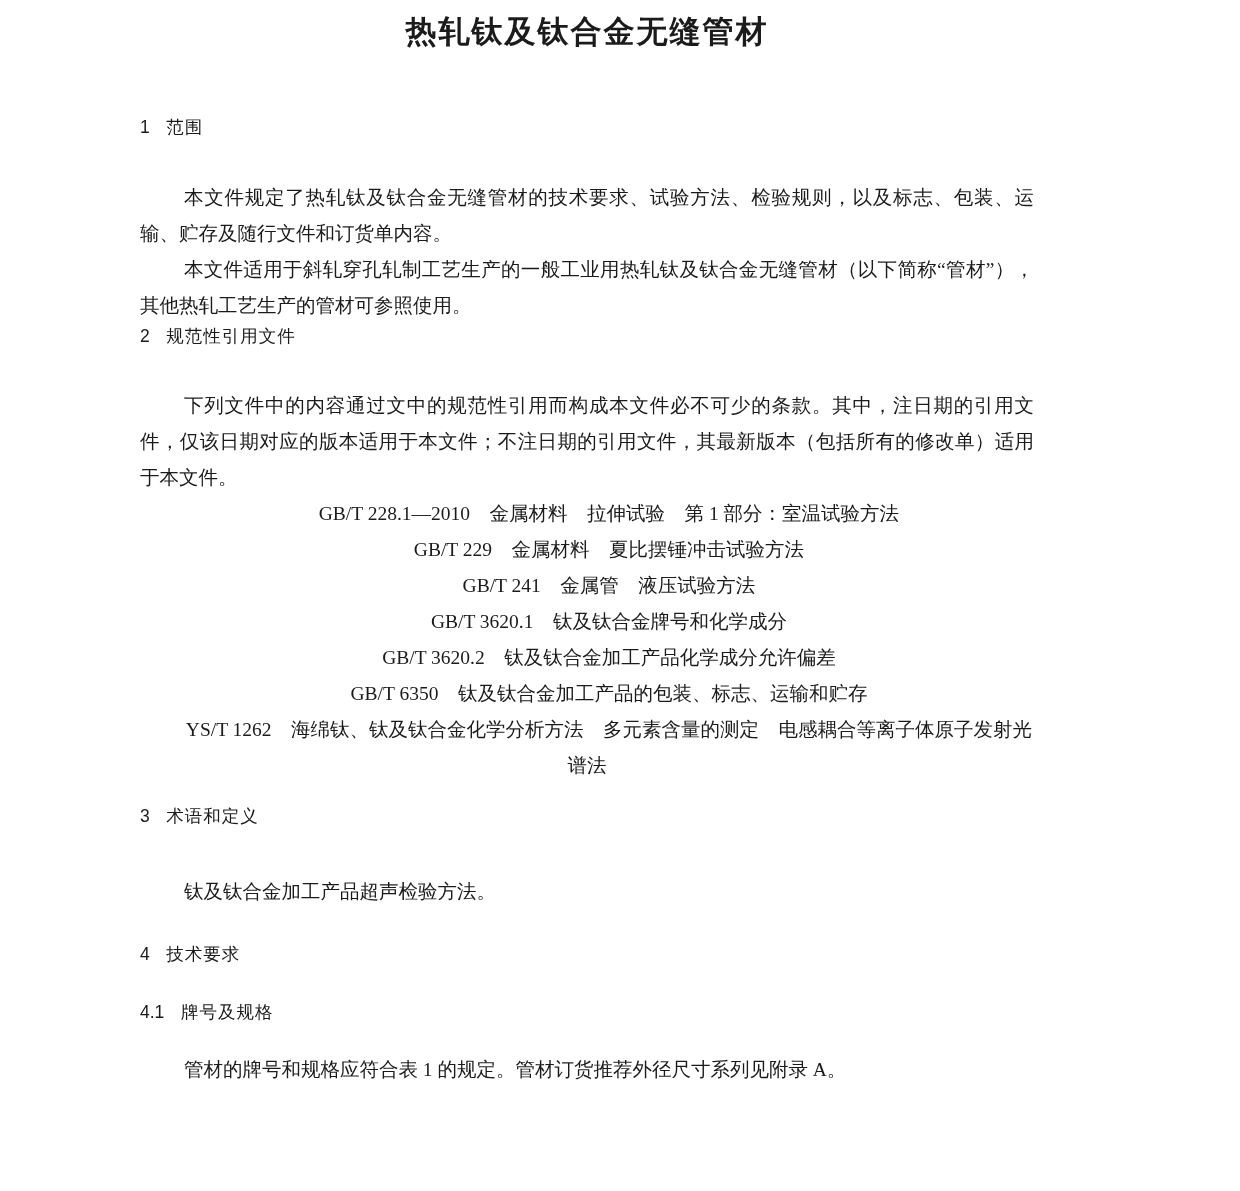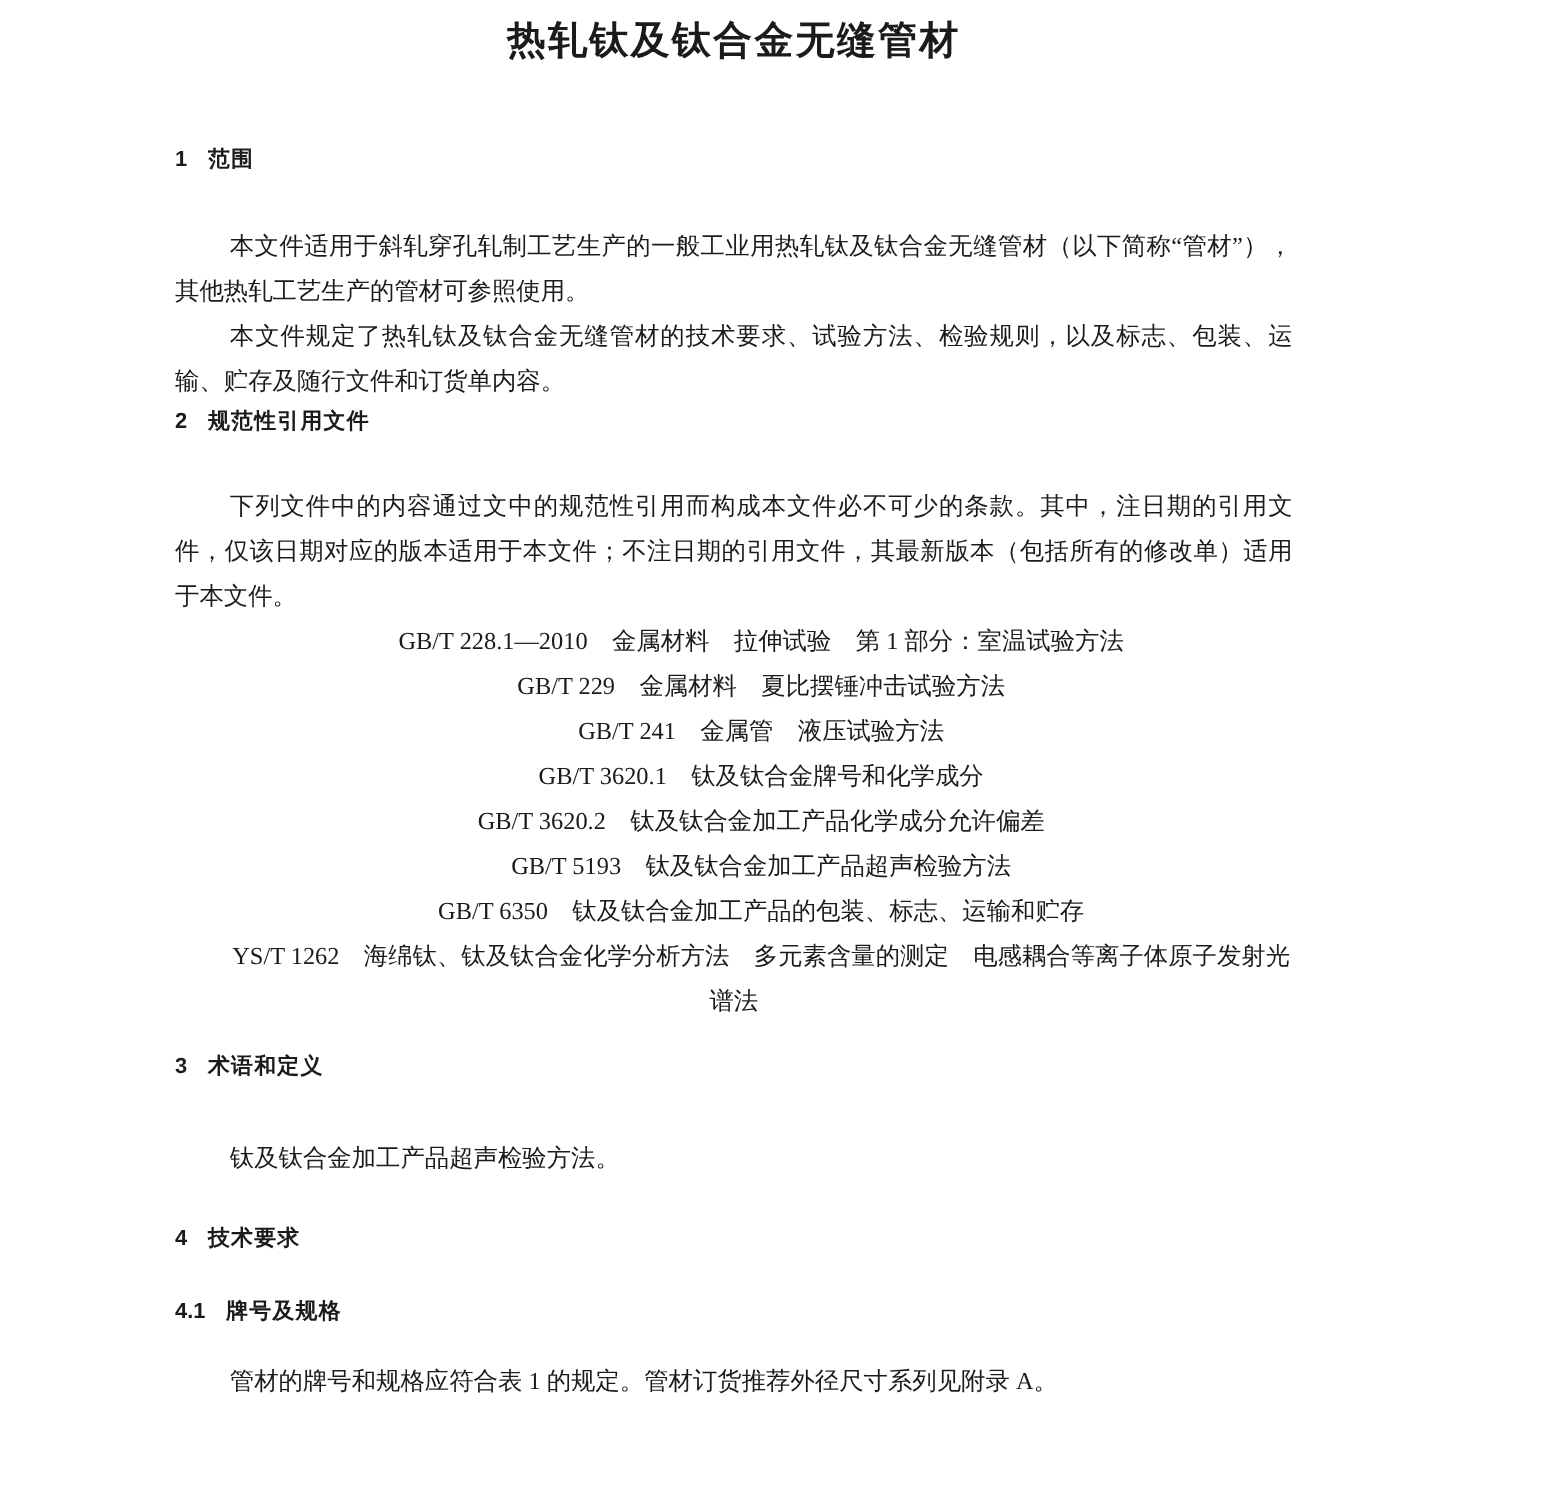--- a/index.html
+++ b/index.html
@@ -22,21 +22,21 @@
     text-align: center;
     font-family: "Liberation Sans", "DejaVu Sans", sans-serif;
     font-weight: bold;
     font-size: 31px;
     line-height: 40px;
     letter-spacing: 2px;
   }
   .sec-heading {
     margin: 0;
     font-family: "Liberation Sans", "DejaVu Sans", sans-serif;
-    font-weight: bold;
+    font-weight: normal;
     font-size: 17.5px;
     line-height: 24px;
     letter-spacing: 1px;
   }
   .sec-num { display: inline-block; margin-right: 0.95em; letter-spacing: 0; }
   .h-scope  { margin-top: 63px; margin-bottom: 41px; }
   .h-refs   { margin-bottom: 40px; }
   .h-terms  { margin-top: 20px; margin-bottom: 46px; }
   .h-req    { margin-top: 32px; margin-bottom: 0; }
   .h-grades { margin-top: 34px; margin-bottom: 28px; }
@@ -57,33 +57,32 @@
 </style>
 </head>
 <body>
 
 <div class="page">
 
   <h1 class="doc-title">热轧钛及钛合金无缝管材</h1>
 
   <section>
     <h2 class="sec-heading h-scope"><span class="sec-num">1</span><span>范围</span></h2>
+    <p class="body">本文件规定了热轧钛及钛合金无缝管材的技术要求、试验方法、检验规则，以及标志、包装、运输、贮存及随行文件和订货单内容。</p>
     <p class="body">本文件适用于斜轧穿孔轧制工艺生产的一般工业用热轧钛及钛合金无缝管材（以下简称“管材”），其他热轧工艺生产的管材可参照使用。</p>
-    <p class="body">本文件规定了热轧钛及钛合金无缝管材的技术要求、试验方法、检验规则，以及标志、包装、运输、贮存及随行文件和订货单内容。</p>
   </section>
 
   <section>
     <h2 class="sec-heading h-refs"><span class="sec-num">2</span><span>规范性引用文件</span></h2>
     <p class="body">下列文件中的内容通过文中的规范性引用而构成本文件必不可少的条款。其中，注日期的引用文件，仅该日期对应的版本适用于本文件；不注日期的引用文件，其最新版本（包括所有的修改单）适用于本文件。</p>
     <p class="ref">GB/T 228.1—2010　金属材料　拉伸试验　第 1 部分：室温试验方法</p>
     <p class="ref">GB/T 229　金属材料　夏比摆锤冲击试验方法</p>
     <p class="ref">GB/T 241　金属管　液压试验方法</p>
     <p class="ref">GB/T 3620.1　钛及钛合金牌号和化学成分</p>
     <p class="ref">GB/T 3620.2　钛及钛合金加工产品化学成分允许偏差</p>
-    <p class="ref">GB/T 5193　钛及钛合金加工产品超声检验方法</p>
     <p class="ref">GB/T 6350　钛及钛合金加工产品的包装、标志、运输和贮存</p>
     <p class="ref">YS/T 1262　海绵钛、钛及钛合金化学分析方法　多元素含量的测定　电感耦合等离子体原子发射光谱法</p>
   </section>
 
   <section>
     <h2 class="sec-heading h-terms"><span class="sec-num">3</span><span>术语和定义</span></h2>
     <p class="body">钛及钛合金加工产品超声检验方法。</p>
   </section>
 
   <section>

